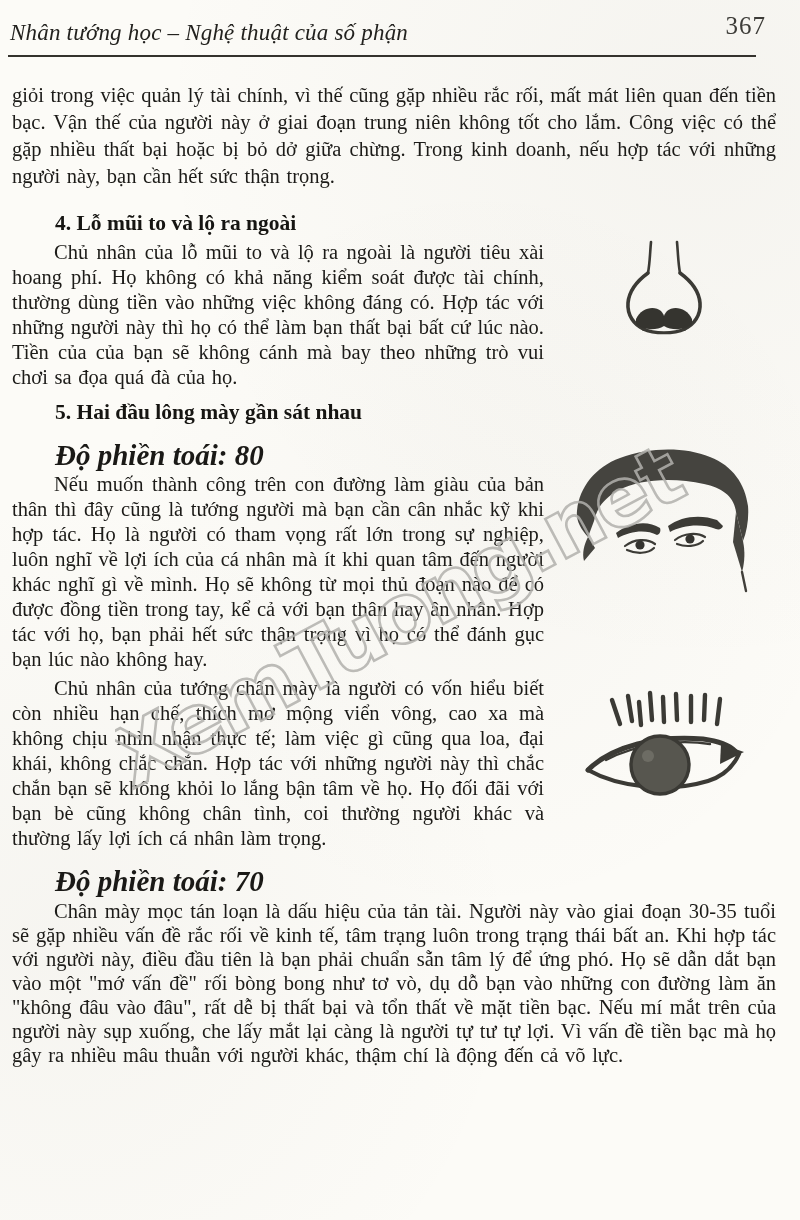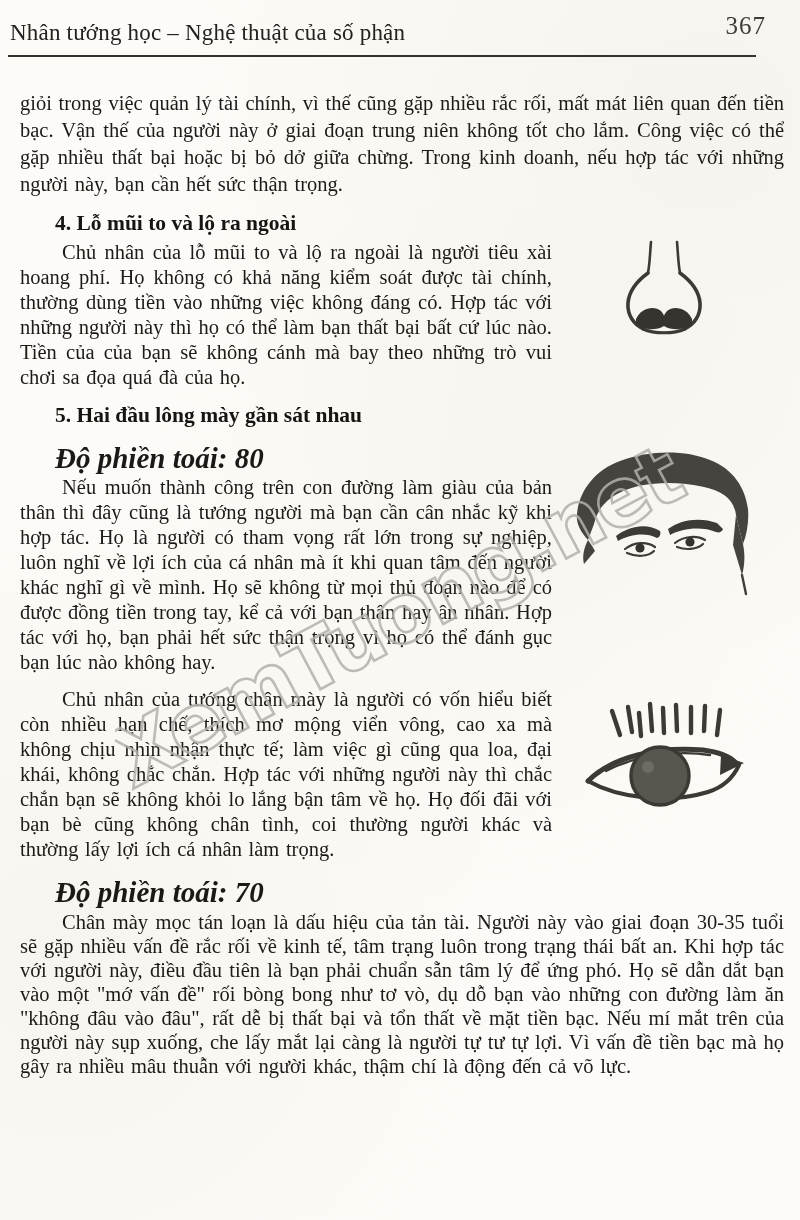--- a/index.html
+++ b/index.html
@@ -9,40 +9,40 @@
     background-image:
       radial-gradient(circle at 88% 10%, rgba(110,105,90,0.05), transparent 42%),
       radial-gradient(circle at 8% 78%, rgba(110,105,90,0.045), transparent 38%),
       radial-gradient(circle at 60% 45%, rgba(110,105,90,0.03), transparent 45%);
     font-family:"Liberation Serif", serif;
     color:#1c1b18;
   }
   .header{position:absolute; top:16px; left:10px; right:30px; height:34px;}
   .running-title{
     position:absolute; left:0; top:4px;
-    font-size:23px; letter-spacing:0.2px; color:#23221f;
+    font-style:italic; font-size:23px; letter-spacing:0.2px; color:#23221f;
     white-space:nowrap;
   }
   .page-number{
     position:absolute; right:4px; top:-4px;
     font-size:25px; color:#3d3c38; letter-spacing:1px;
   }
   .rule{position:absolute; top:55px; left:8px; width:748px; height:2px; background:#34322d;}
   .content{position:absolute; top:78px; left:8px; width:764px;}
-  p{margin:12px;}
+  p{margin:4px;}
   .body{
     font-size:20.5px; text-align:justify; color:#1c1b18;
     word-spacing:1.5px;
   }
   .full{line-height:27px; width:764px;}
   .narrow{line-height:25px; width:532px;}
   .tight{line-height:24px;}
   .indent{text-indent:42px;}
   .sec-heading{
-    margin:5px 0 0 0; padding-left:47px;
+    margin:20px 0 0 0; padding-left:47px;
     font-size:21.5px; font-weight:bold; line-height:26px; color:#161512;
   }
   .annoyance{
     margin:17px 0 0 0; padding-left:47px;
     font-size:29px; font-weight:bold; font-style:italic; line-height:26px; color:#1a1916;
   }
   .sec-wrap{position:relative; margin-top:4px;}
   .sec-wrap .body{margin-top:0;}
   .gap-top{margin-top:9px;}
   .illus{position:absolute;}

